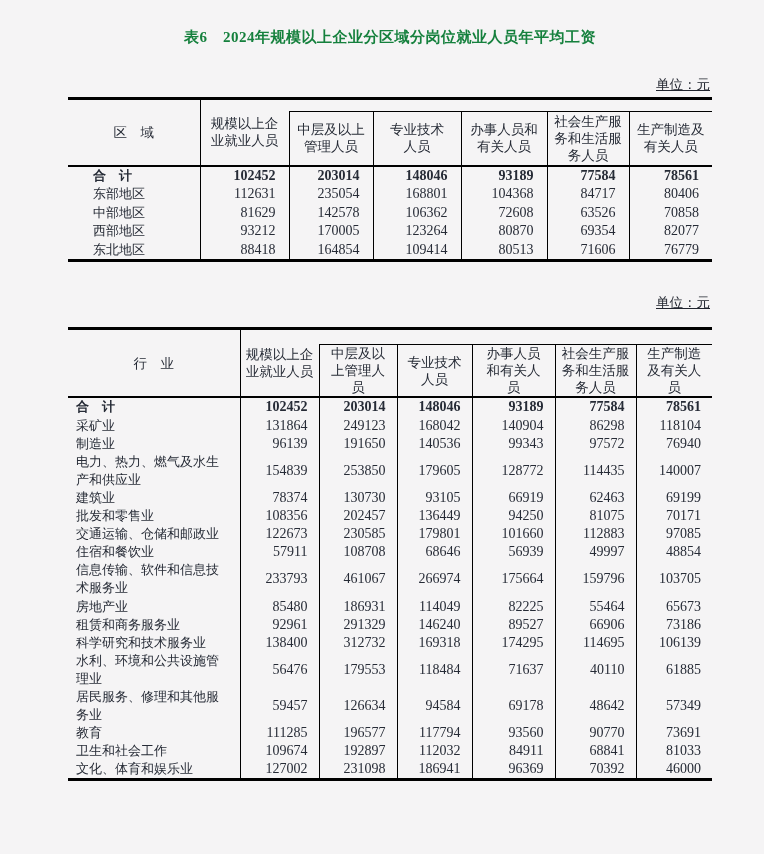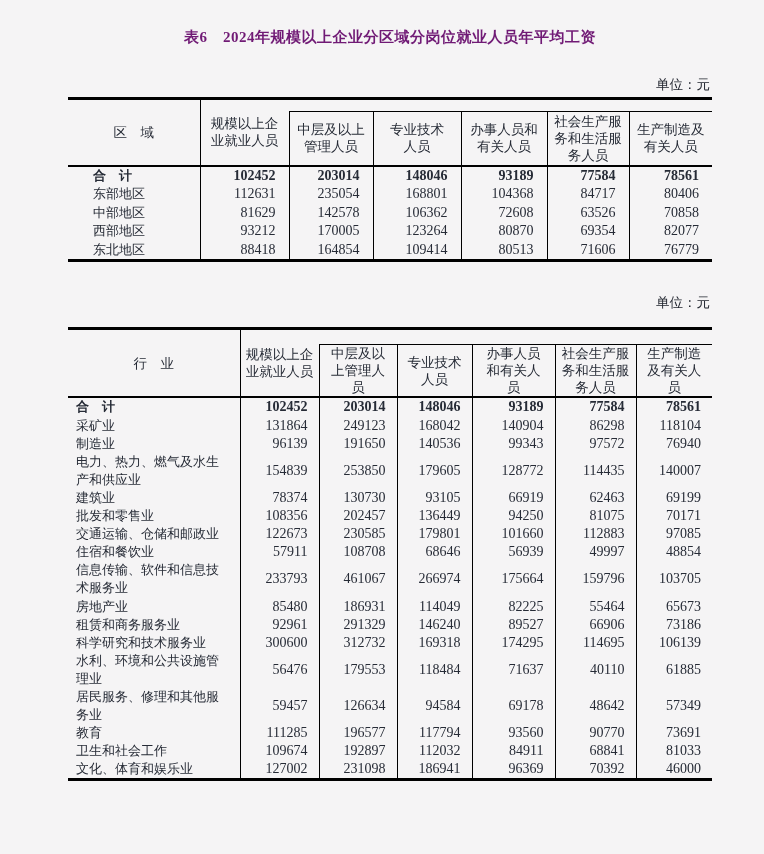--- a/index.html
+++ b/index.html
@@ -6,27 +6,27 @@
   body{
     width:764px;height:854px;overflow:hidden;
     background:#f5f4f5;
     font-family:"Liberation Serif","DejaVu Serif",serif;
     color:#262b36;
   }
   .doc{width:644px;margin-left:68px;}
   .tbl-title{
     margin:0;height:18px;line-height:18px;
     font-size:15px;font-weight:bold;text-align:center;
-    color:#701a75;letter-spacing:0.5px;
+    color:#15803d;letter-spacing:0.5px;
   }
   .title-t6{margin-top:28px;}
   .title-t7{margin-top:30px;}
   .unit{
     text-align:right;font-size:13.5px;height:16px;line-height:16px;
-    padding-right:2px;color:#20242e;
+    padding-right:2px;color:#20242e;text-decoration:underline;
   }
   .unit-t6{margin-top:31px;}
   .unit-t7{margin-top:33px;}
   table.stat{
     border-collapse:collapse;table-layout:fixed;width:644px;
     border-top:3px solid #000;border-bottom:3px solid #000;
   }
   .tbl-t6{margin-top:4px;}
   .tbl-t7{margin-top:16px;}
   .stat th,.stat td{padding:0;}
@@ -281,21 +281,21 @@
             <th>租赁和商务服务业</th>
             <td>92961</td>
             <td>291329</td>
             <td>146240</td>
             <td>89527</td>
             <td>66906</td>
             <td>73186</td>
           </tr>
           <tr>
             <th>科学研究和技术服务业</th>
-            <td>300600</td>
+            <td>138400</td>
             <td>312732</td>
             <td>169318</td>
             <td>174295</td>
             <td>114695</td>
             <td>106139</td>
           </tr>
           <tr>
             <th>水利、环境和公共设施管
 理业</th>
             <td>56476</td>

